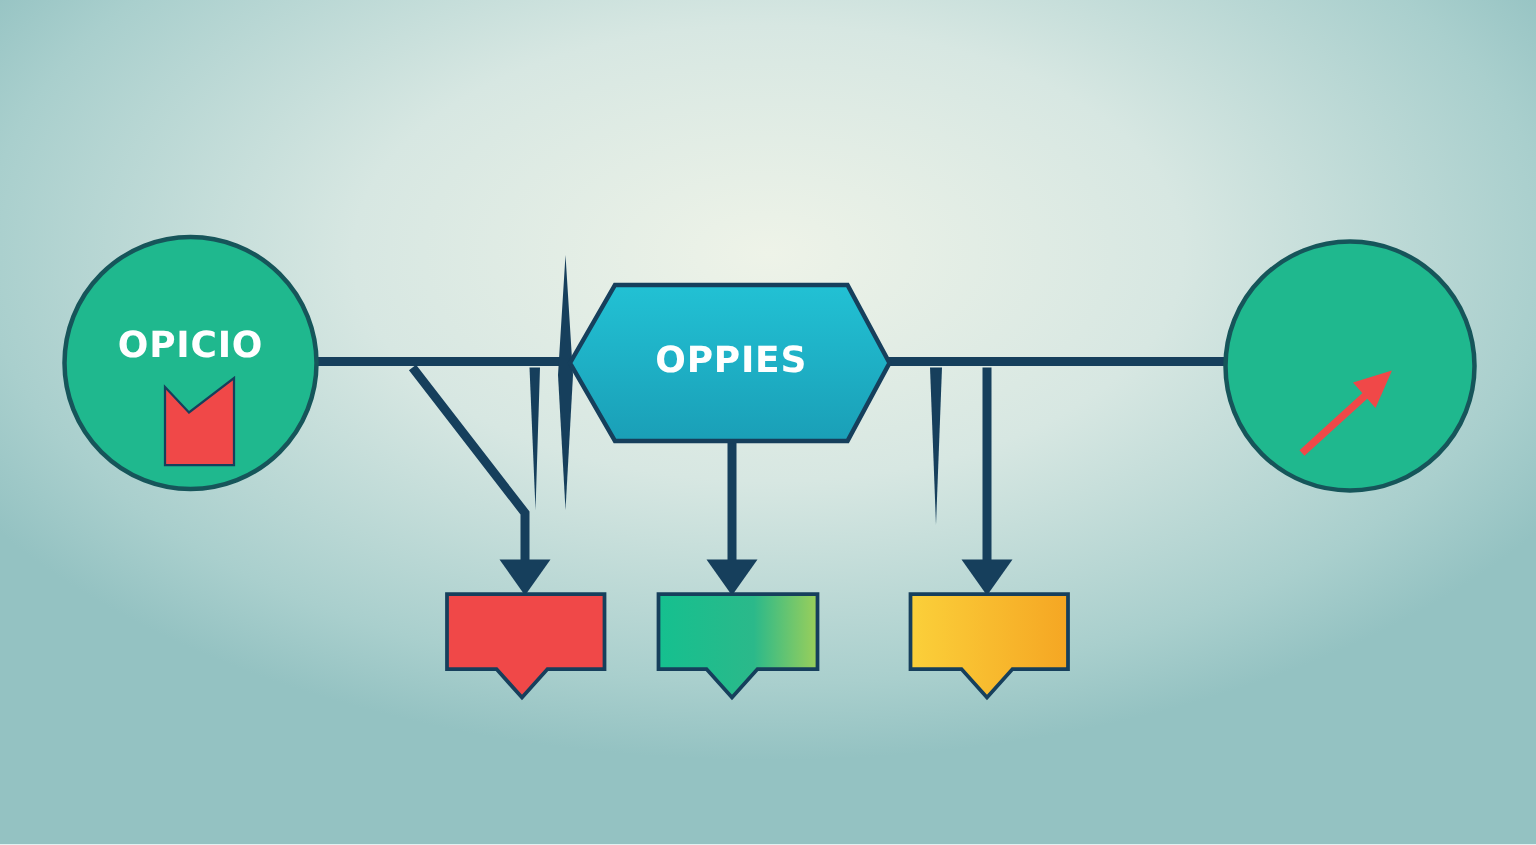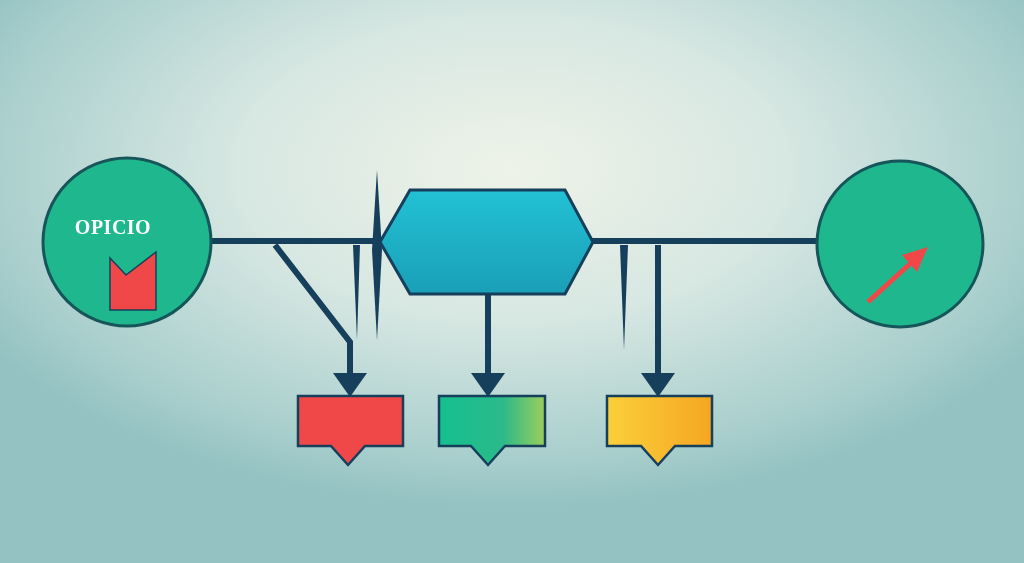--- a/index.html
+++ b/index.html
@@ -50,14 +50,15 @@
   </g>
   <circle cx="127" cy="242" r="84" fill="#1fb88e" stroke="#16555a" stroke-width="3"></circle>
   <path d="M110,258 L126,275 L156,252 L156,310 L110,310 Z" fill="#f04848" stroke="#163f5c" stroke-width="1.5"></path>
   <polygon points="380,242 410,190 565,190 593,242 565,294 410,294" fill="url(#gHex)" stroke="#163f5c" stroke-width="3"></polygon>
   <circle cx="900" cy="244" r="83" fill="#1fb88e" stroke="#16555a" stroke-width="3"></circle>
   <g>
     <line x1="868" y1="302" x2="912" y2="262" stroke="#f04848" stroke-width="5"></line>
     <polygon points="928,247 902,255 917,272" fill="#f04848"></polygon>
   </g>
 </svg>
-<div class="lbl" style="left:43px;top:216px;width:140px;font-size:20px;font-family:Liberation Serif, serif;">OPICIO</div>
+<div class="lbl" style="left:57px;top:216px;width:140px;font-size:24px;">OPICIO</div>
+<div class="lbl" style="left:405px;top:226px;width:165px;font-size:24px;">OPPIES</div>
 </div>
 
 </body></html>

